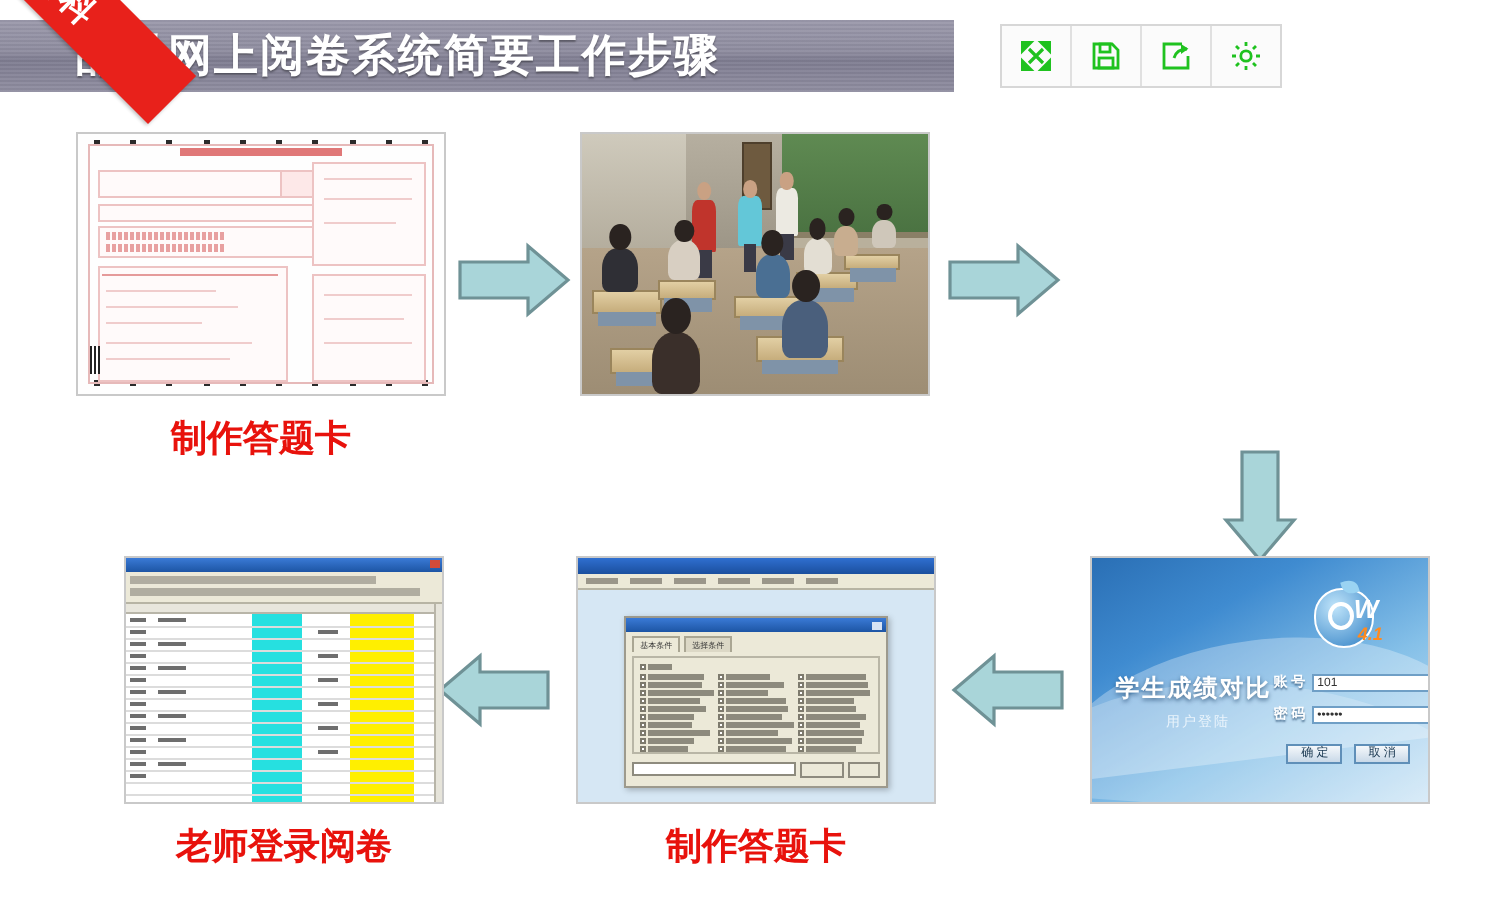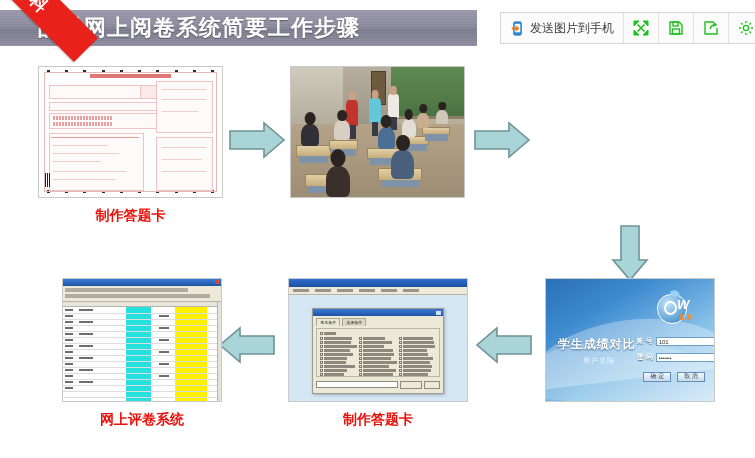--- a/index.html
+++ b/index.html
@@ -63,21 +63,21 @@
 
   
   .stage { position:absolute; left:0; top:52px; width:755px; height:400px; }
 
   .cell { position:absolute; }
   .thumb {
     border:1px solid #c9c9c9; background:#fff; overflow:hidden;
     position:relative;
   }
   .caption {
-    text-align:center; color:#e8120c; font-size:14px; font-weight:bold;
+    text-align:center; color:#e8120c; font-size:18px; font-weight:bold;
     margin-top:9px; white-space:nowrap;
   }
 
   
   .arrow { position:absolute; }
   .ar-right, .ar-left {
     width:58px; height:40px;
   }
   .ar-down { width:40px; height:58px; }
   .arrow svg { display:block; width:100%; height:100%; }
@@ -259,31 +259,20 @@
 </head>
 <body>
 
 <div class="header">
   <div class="title-bar">
     <span class="title-text">品科网上阅卷系统简要工作步骤</span>
   </div>
 </div>
 
 <div class="toolbar">
-  <div class="tb-item">
-    <span class="tb-ico">
-      <svg width="15" height="15" viewBox="0 0 16 16">
-        <rect x="4" y="1" width="8" height="14" rx="1.3" fill="#2f8fd8" stroke="#1c6aa8" stroke-width="1"></rect>
-        <rect x="5" y="3" width="6" height="9" fill="#eaf4fb"></rect>
-        <path d="M2 8 L8 8" stroke="#f07a1a" stroke-width="2.2" fill="none"></path>
-        <path d="M6 4.5 L10 8 L6 11.5 Z" fill="#f07a1a"></path>
-      </svg>
-    </span>
-    <span class="tb-label">发送图片到手机</span>
-  </div>
 
   <div class="tb-item">
     <span class="tb-ico">
       <svg width="16" height="16" viewBox="0 0 16 16" stroke="#1fc21f" fill="#1fc21f">
         <path d="M1 1 L6 1 L1 6 Z"></path>
           <path d="M15 1 L10 1 L15 6 Z"></path>
         <path d="M1 15 L6 15 L1 10 Z"></path>
           <path d="M15 15 L10 15 L15 10 Z"></path>
         <path d="M4.5 4.5 L11.5 11.5 M11.5 4.5 L4.5 11.5" stroke-width="1.6"></path>
       </svg>
@@ -479,21 +468,21 @@
   <div class="cell" style="left:545px; top:226px; width:170px;">
     <div class="thumb" style="height:124px;">
       <div class="login">
         <div class="lg-swoosh"></div>
         <div class="lg-swoosh2"></div>
 
         <div class="lg-logo">
           <div class="lg-apple"></div>
           <div class="lg-o"></div>
           <div class="lg-w">W</div>
-          <div class="lg-ver">5.9</div>
+          <div class="lg-ver">4.1</div>
         </div>
 
         <div class="lg-title">学生成绩对比</div>
         <div class="lg-sub">用户登陆</div>
 
         <div class="lg-row" style="left:54%; top:47%;">
           <span class="lg-lab">账 号</span>
           <span class="lg-inp">101</span>
         </div>
         <div class="lg-row" style="left:54%; top:60%;">
@@ -737,16 +726,16 @@
             <div class="sa-txt" style="left:96px; top:20px; width:10px;"></div>
             <div class="sa-txt" style="left:96px; top:32px; width:10px;"></div>
             <div class="sa-txt" style="left:96px; top:44px; width:10px;"></div>
             <div class="sa-txt" style="left:96px; top:56px; width:10px;"></div>
             <div class="sa-txt" style="left:96px; top:68px; width:10px;"></div>
           </div>
         </div>
         <div class="sa-scroll"></div>
       </div>
     </div>
-    <div class="caption">网上评卷系统</div>
+    <div class="caption">老师登录阅卷</div>
   </div>
 
 </div>
 
 </body></html>

